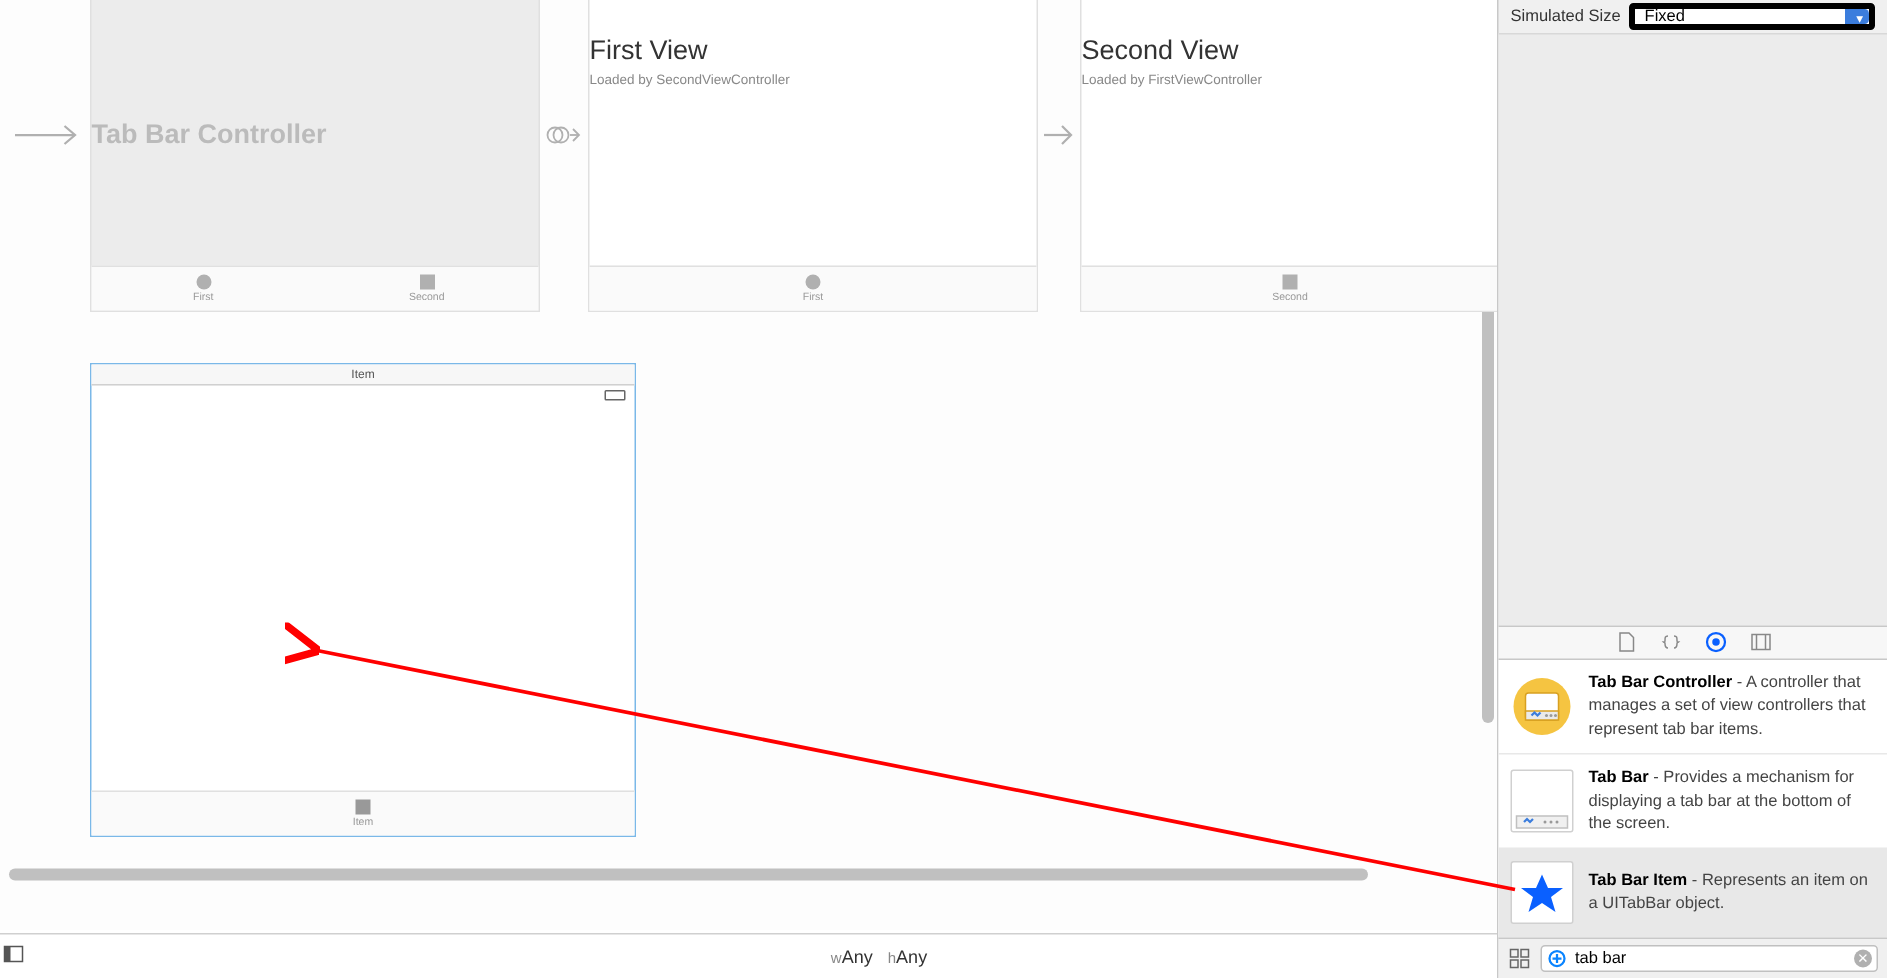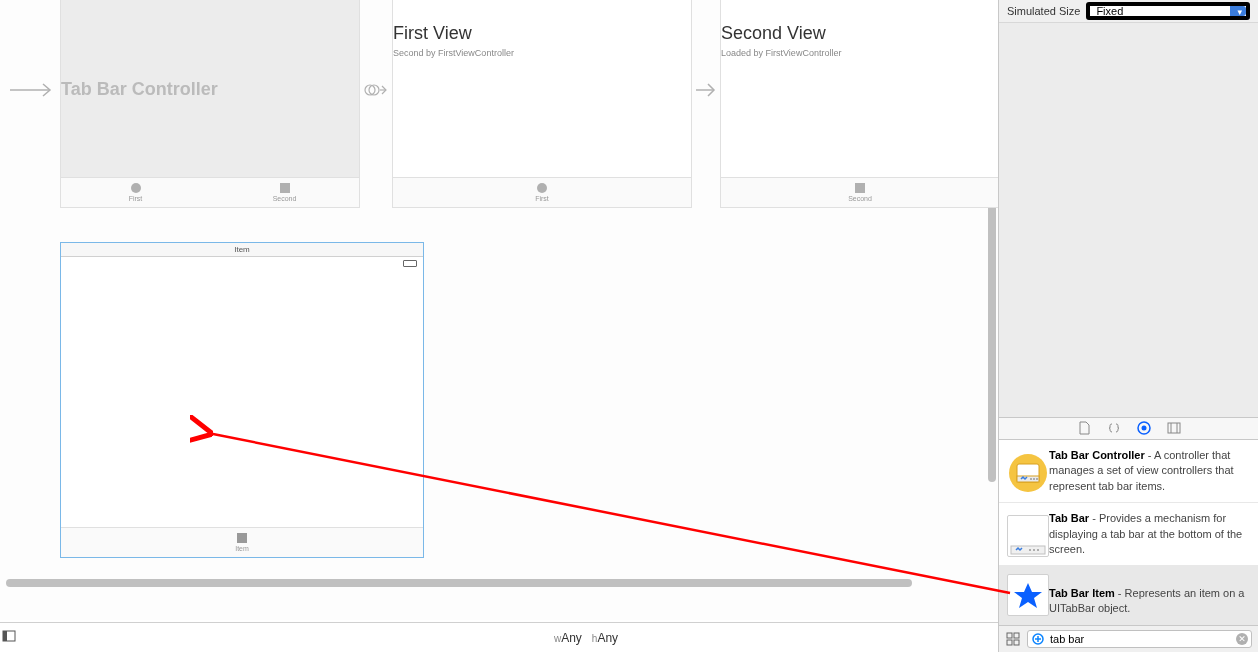--- a/index.html
+++ b/index.html
@@ -279,22 +279,22 @@
 
 .library-list {
   flex: 0 0 auto;
   background: #fff;
   overflow-y: auto;
 }
 .lib-item {
   display: flex;
   padding: 8px;
   border-bottom: 1px solid #e8e8e8;
-  gap: 0;
-  align-items: flex-end;
+  gap: 10px;
+  align-items: center;
 }
 .lib-item.selected { background: #e8e8e8; }
 .lib-item .lib-icon {
   width: 42px;
   height: 42px;
   flex-shrink: 0;
   display: flex;
   align-items: center;
   justify-content: center;
   border: 1px solid #d0d0d0;
@@ -409,21 +409,21 @@
       <div class="tab-bar-item">
         <div class="shape"></div>
         <div class="label">Second</div>
       </div>
     </div>
   </div>
 
   <div id="scene2" class="scene">
     <div class="scene-header-center">
       <div class="scene-title">First View</div>
-      <div class="scene-subtitle">Second by FirstViewController</div>
+      <div class="scene-subtitle">Loaded by SecondViewController</div>
     </div>
     <div class="tab-bar tab-bar-single">
       <div class="tab-bar-item">
         <div class="shape circle"></div>
         <div class="label">First</div>
       </div>
     </div>
   </div>
 
   <div id="scene3" class="scene">

